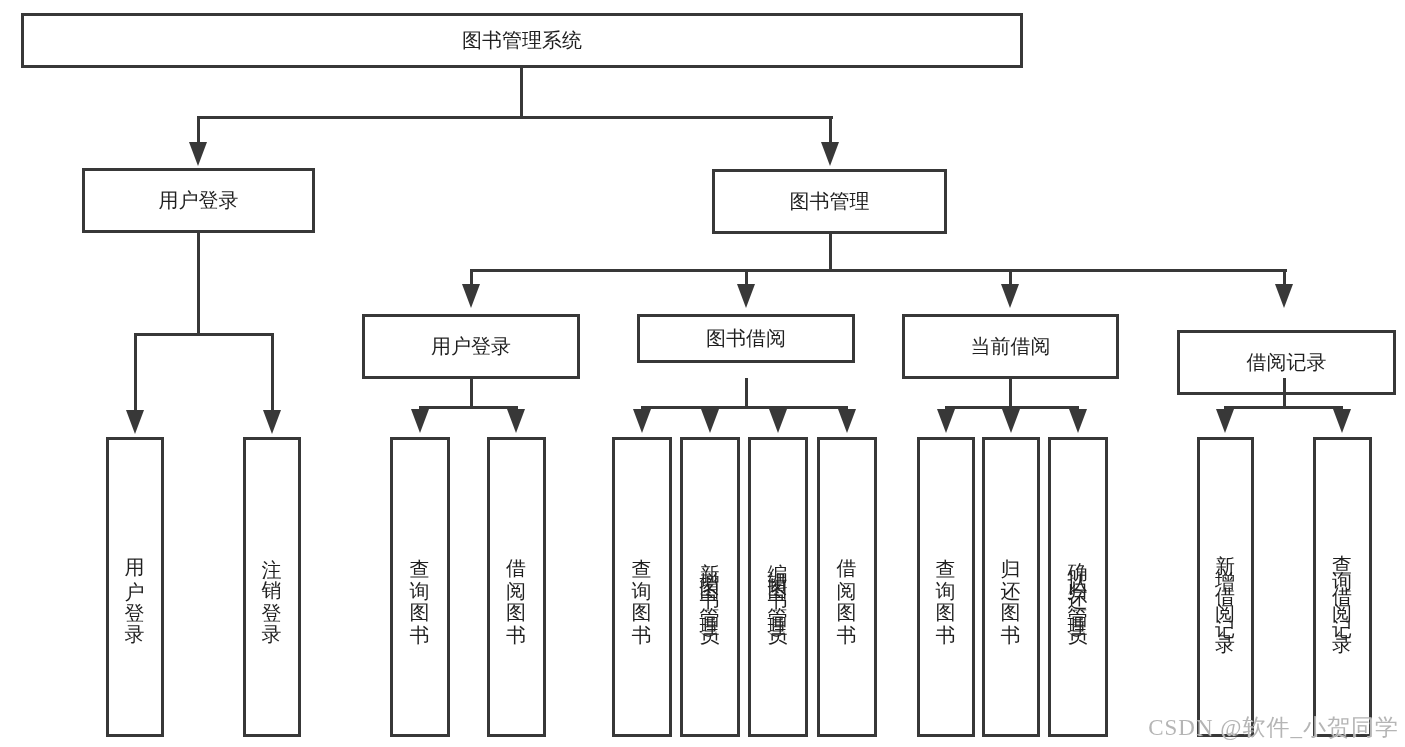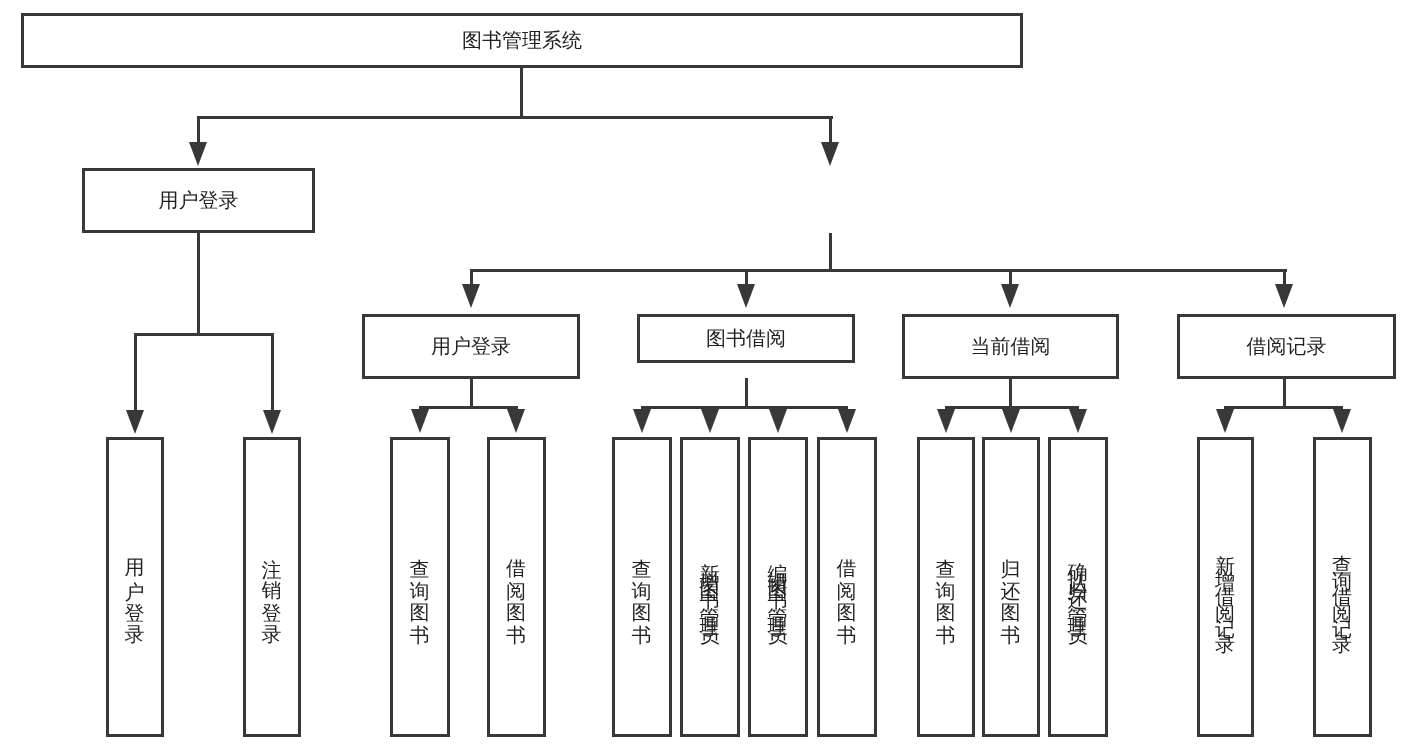--- a/index.html
+++ b/index.html
@@ -50,20 +50,23 @@
   <div class="vline" style="left:520px;top:68px;height:49px"></div>
   <div class="hline" style="left:197px;top:116px;width:636px"></div>
   <div class="vline" style="left:197px;top:118px;height:26px"></div>
   <div class="arrow" style="left:189px;top:142px"></div>
   <div class="vline" style="left:829px;top:118px;height:26px"></div>
   <div class="arrow" style="left:821px;top:142px"></div>
 
   <div class="box" style="left:82px;top:168px;width:233px;height:65px">
     <span>用户登录</span>
   </div>
+  <div class="box" style="left:712px;top:169px;width:235px;height:65px">
+    <span>图书管理</span>
+  </div>
 
   <div class="vline" style="left:197px;top:232px;height:103px"></div>
   <div class="hline" style="left:134px;top:333px;width:140px"></div>
   <div class="vline" style="left:134px;top:333px;height:77px"></div>
   <div class="arrow" style="left:126px;top:410px"></div>
   <div class="vline" style="left:271px;top:333px;height:77px"></div>
   <div class="arrow" style="left:263px;top:410px"></div>
 
   <div class="vline" style="left:829px;top:233px;height:38px"></div>
   <div class="hline" style="left:470px;top:269px;width:817px"></div>
@@ -78,21 +81,21 @@
 
   <div class="box" style="left:362px;top:314px;width:218px;height:65px">
     <span>用户登录</span>
   </div>
   <div class="box" style="left:637px;top:314px;width:218px;height:49px">
     <span>图书借阅</span>
   </div>
   <div class="box" style="left:902px;top:314px;width:217px;height:65px">
     <span>当前借阅</span>
   </div>
-  <div class="box" style="left:1177px;top:314px;width:219px;height:65px">
+  <div class="box" style="left:1177px;top:330px;width:219px;height:65px">
     <span>借阅记录</span>
   </div>
 
   <div class="vline" style="left:470px;top:378px;height:30px"></div>
   <div class="vline" style="left:745px;top:378px;height:30px"></div>
   <div class="vline" style="left:1009px;top:378px;height:30px"></div>
   <div class="vline" style="left:1283px;top:378px;height:30px"></div>
 
   <div class="hline" style="left:419px;top:406px;width:99px"></div>
   <div class="hline" style="left:641px;top:406px;width:207px"></div>
@@ -148,14 +151,15 @@
     <span class="vtext ls9">确认归还（管理员）</span>
   </div>
 
   <div class="box leaf" style="left:1197px;width:57px">
     <span class="vtext ls6">新增借阅记录</span>
   </div>
   <div class="box leaf" style="left:1313px;width:59px">
     <span class="vtext ls6">查询借阅记录</span>
   </div>
 
+  <div class="watermark">CSDN @软件_小贺同学</div>
 
 </div>
 
 </body></html>

